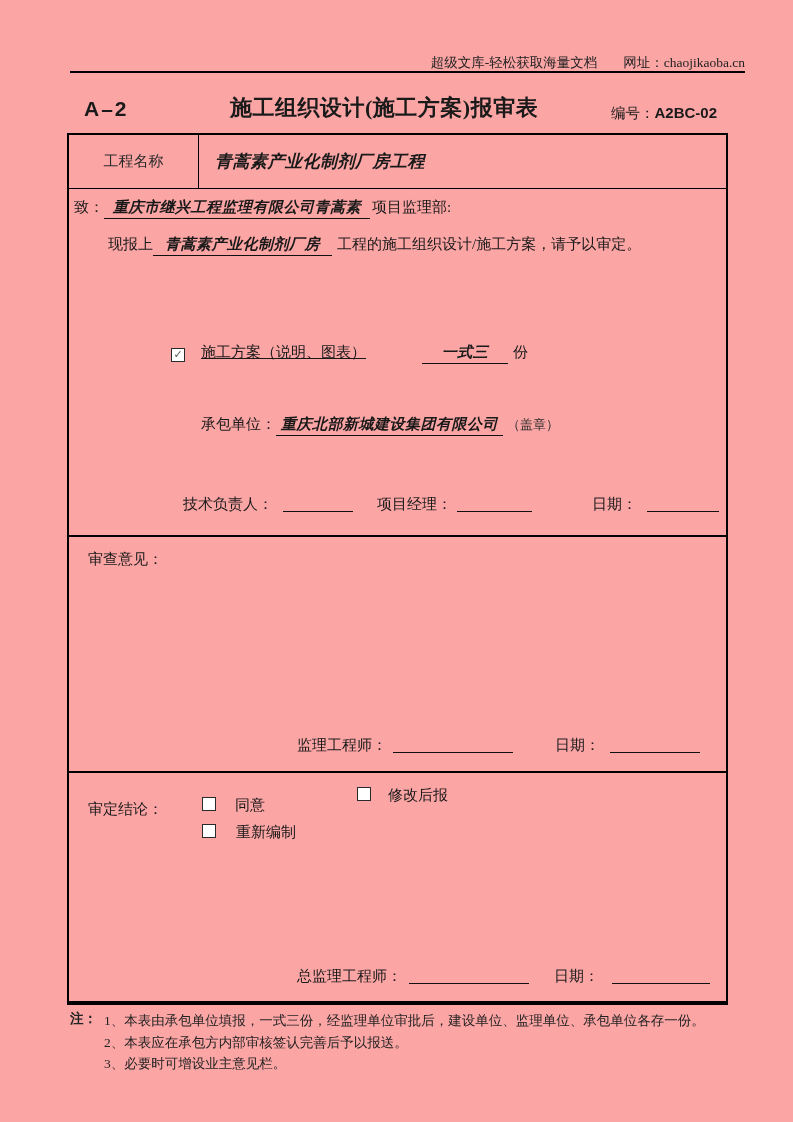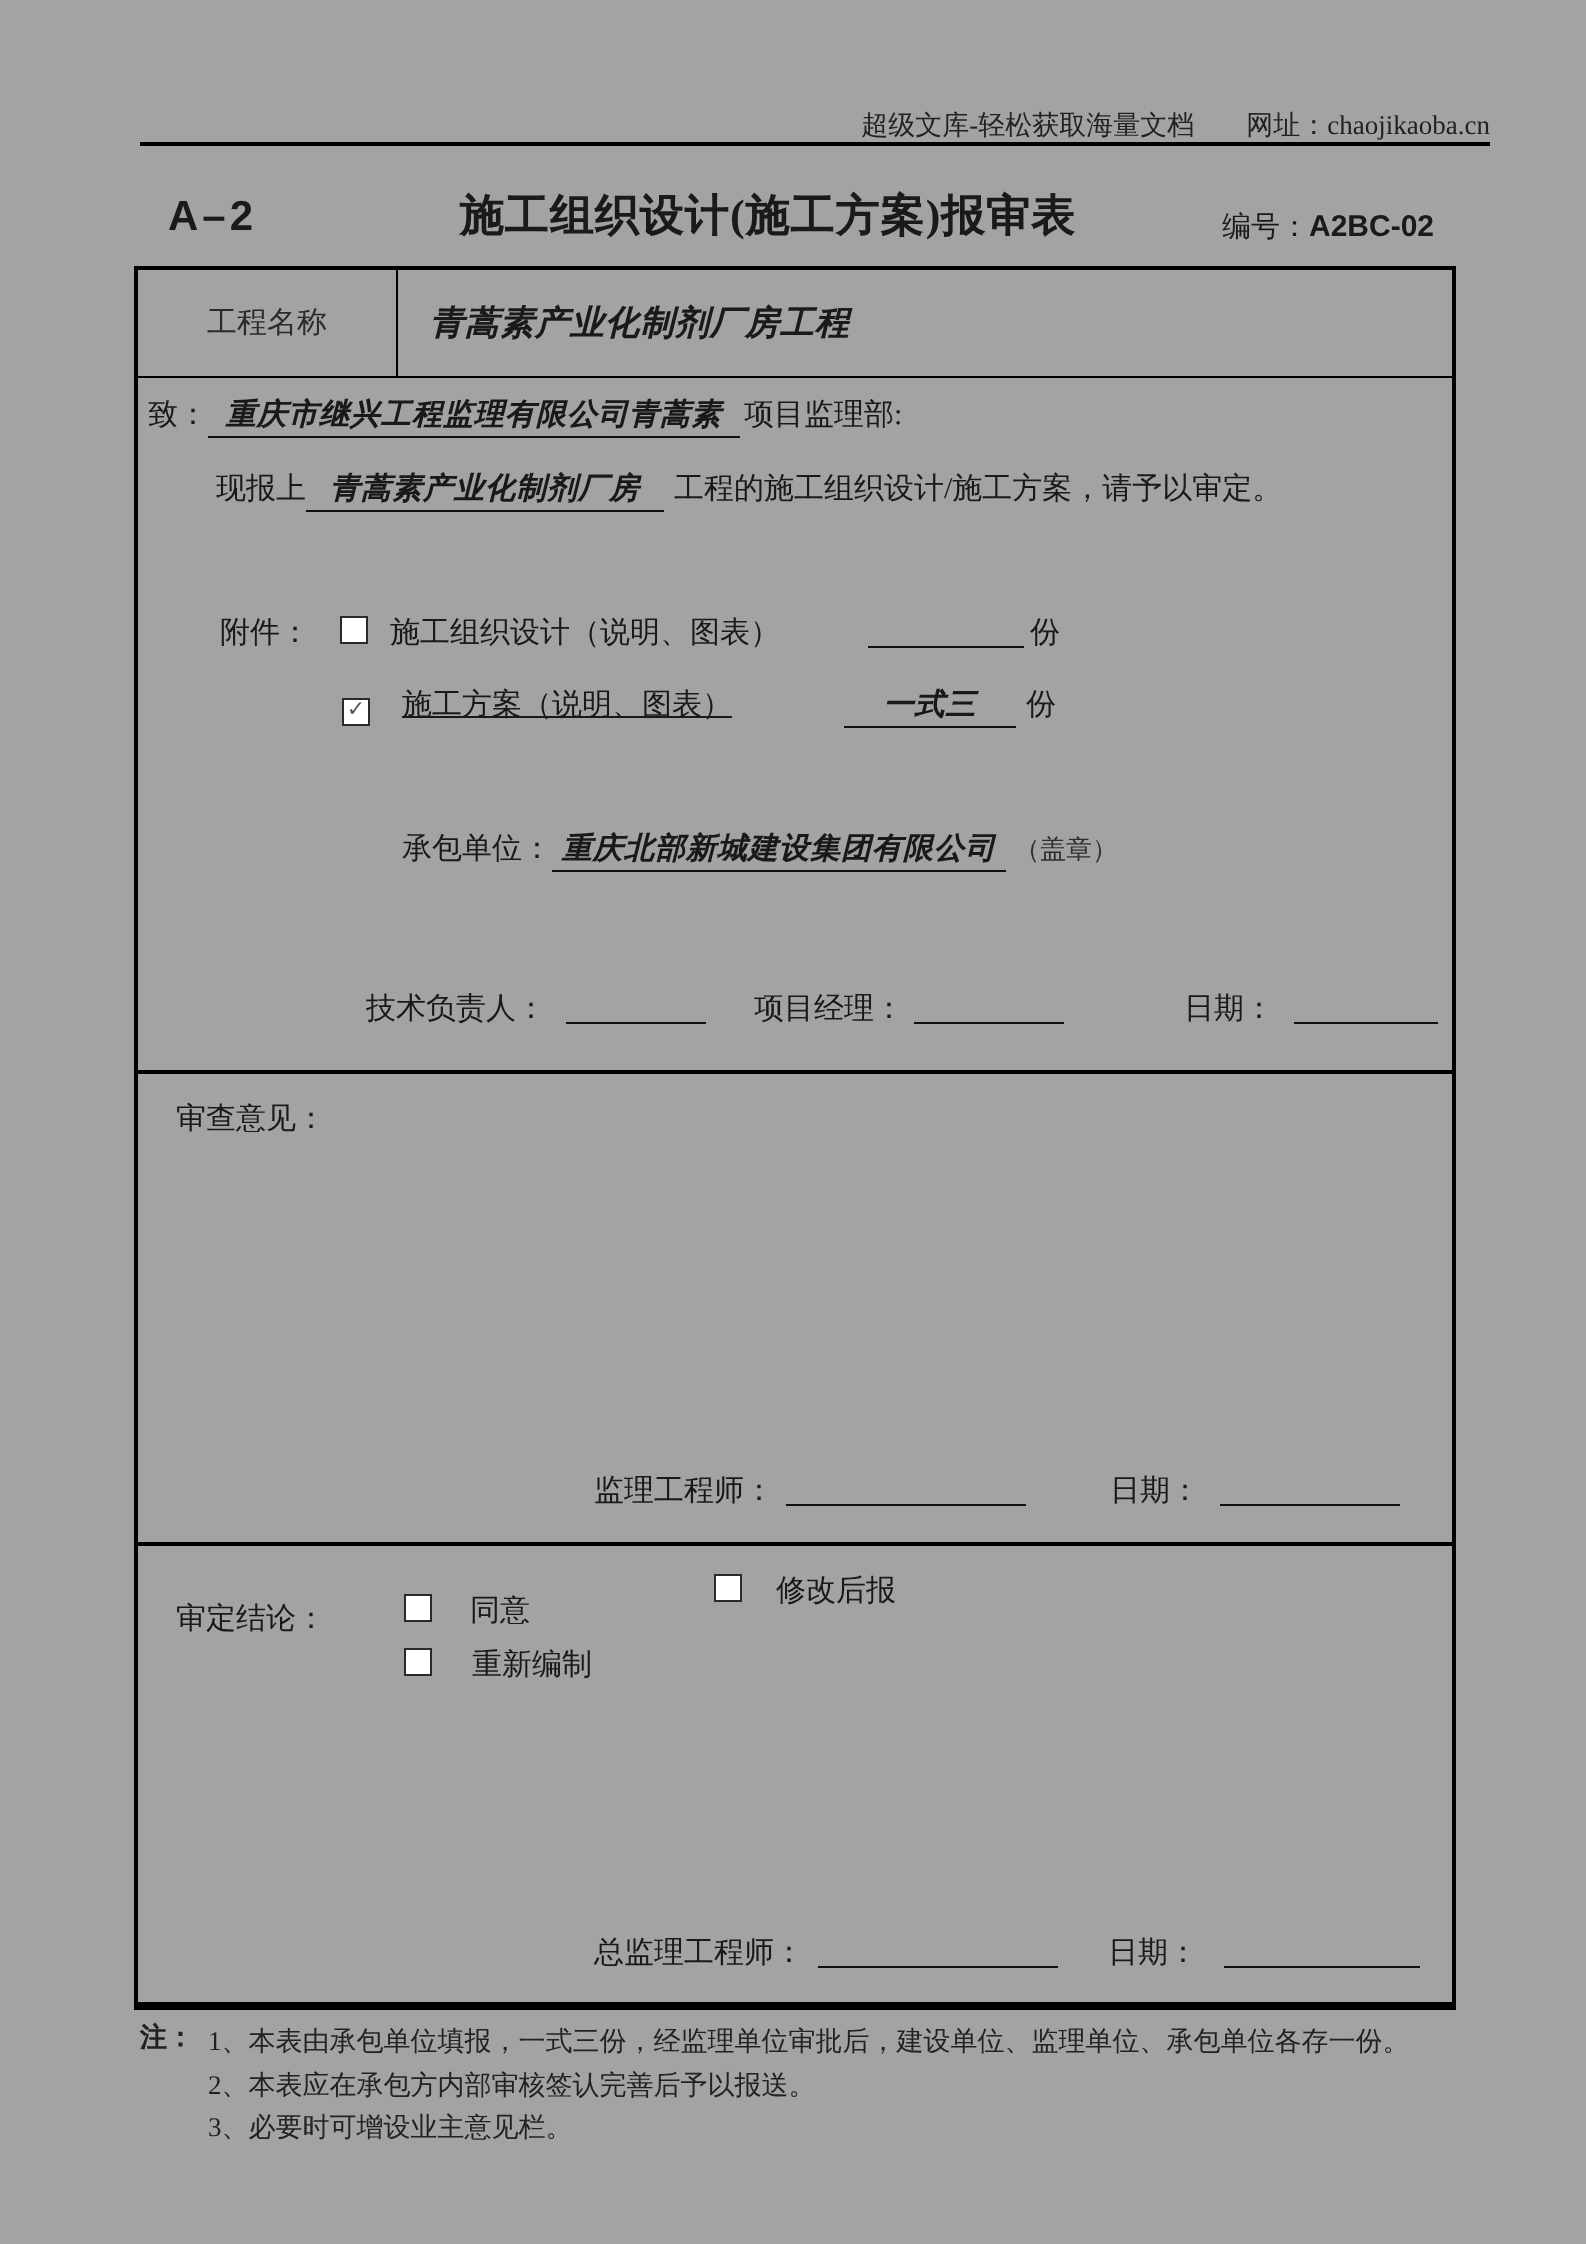--- a/index.html
+++ b/index.html
@@ -1,19 +1,19 @@
 <!DOCTYPE html>
 <html><head>
 <meta charset="utf-8">
 <style>
   html,body{margin:0;padding:0;background:#ffffff;}
   .page{
     position:relative;
     width:793px;height:1122px;
-    background:#a3a3a3;
+    background:#fca5a5;
     font-family:"Liberation Serif", serif;
     color:#1a1a1a;
     overflow:hidden;
   }
   .abs{position:absolute;white-space:nowrap;}
   
   .hdr{top:54px;right:48px;font-size:13.5px;color:#222;}
   .hdr .gap{display:inline-block;width:26px;}
   .hdr-rule{position:absolute;left:70px;top:71px;width:675px;height:2px;background:#000;}
   
@@ -77,23 +77,20 @@
     <div class="row-main">
 
       <div class="line" style="left:5px;top:9px;">
         <span>致：</span><span class="u-text hand">重庆市继兴工程监理有限公司青蒿素</span><span style="margin-left:2px;">项目监理部:</span>
       </div>
 
       <div class="line" style="left:39px;top:46px;">
         <span>现报上</span><span class="u-text hand" style="padding:0 12px 1px;">青蒿素产业化制剂厂房</span><span style="margin-left:5px;">工程的施工组织设计/施工方案，请予以审定。</span>
       </div>
 
-      <div class="line" style="left:41px;top:118px;">
-        <span>附件：</span><span class="cb" style="margin-left:15px;"></span><span style="margin-left:11px;">施工组织设计（说明、图表）</span><span class="u-blank" style="width:78px;margin-left:44px;"></span><span style="margin-left:3px;">份</span>
-      </div>
 
       <div class="line" style="left:102px;top:154px;">
         <span class="cb">✓</span><span style="margin-left:16px;text-decoration:underline;">施工方案（说明、图表）</span><span class="u-fill" style="width:86px;margin-left:56px;"><span class="hand">一式三</span></span><span style="margin-left:5px;">份</span>
       </div>
 
       <div class="line" style="left:132px;top:226px;">
         <span>承包单位：</span><span class="u-text hand" style="padding:0 5px 1px;">重庆北部新城建设集团有限公司</span><span class="stamp" style="margin-left:4px;">（盖章）</span>
       </div>
 
       <div class="line" style="left:114px;top:306px;">

